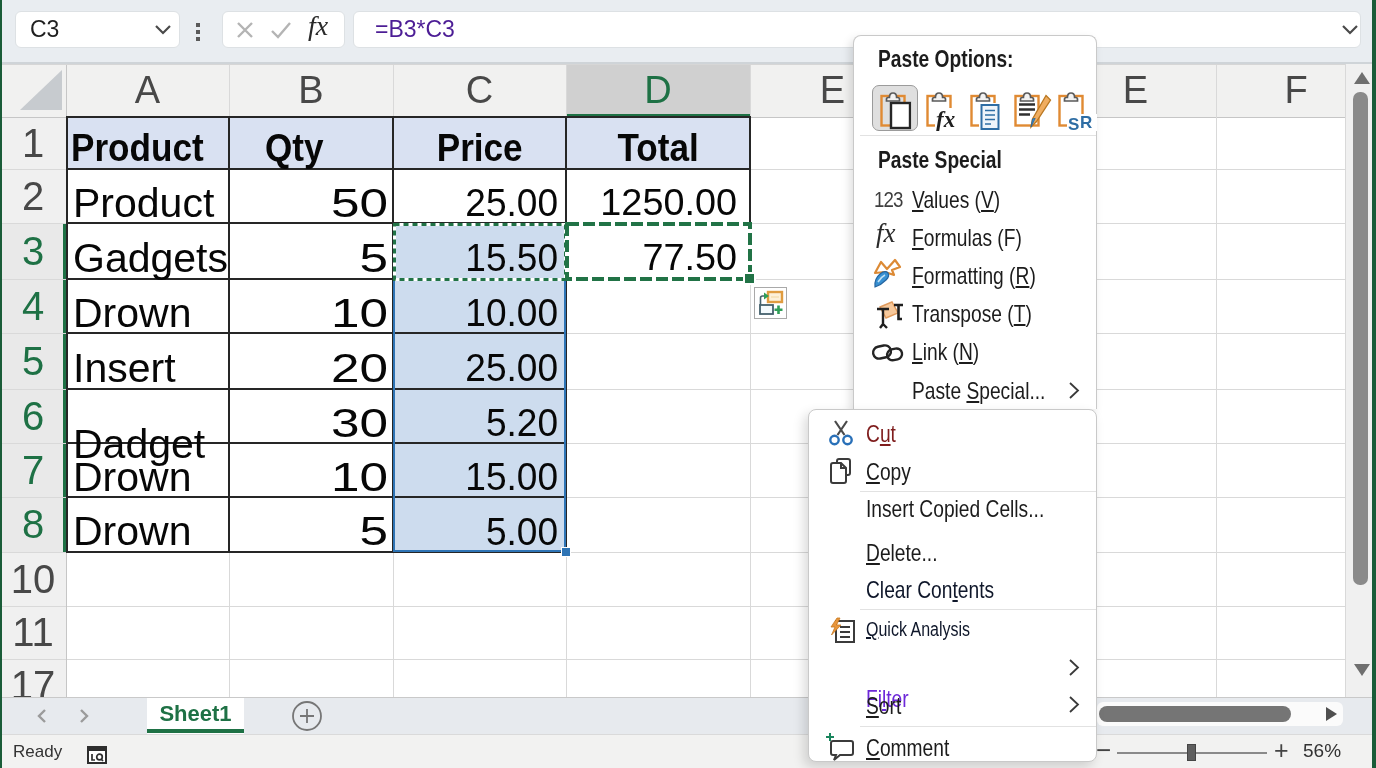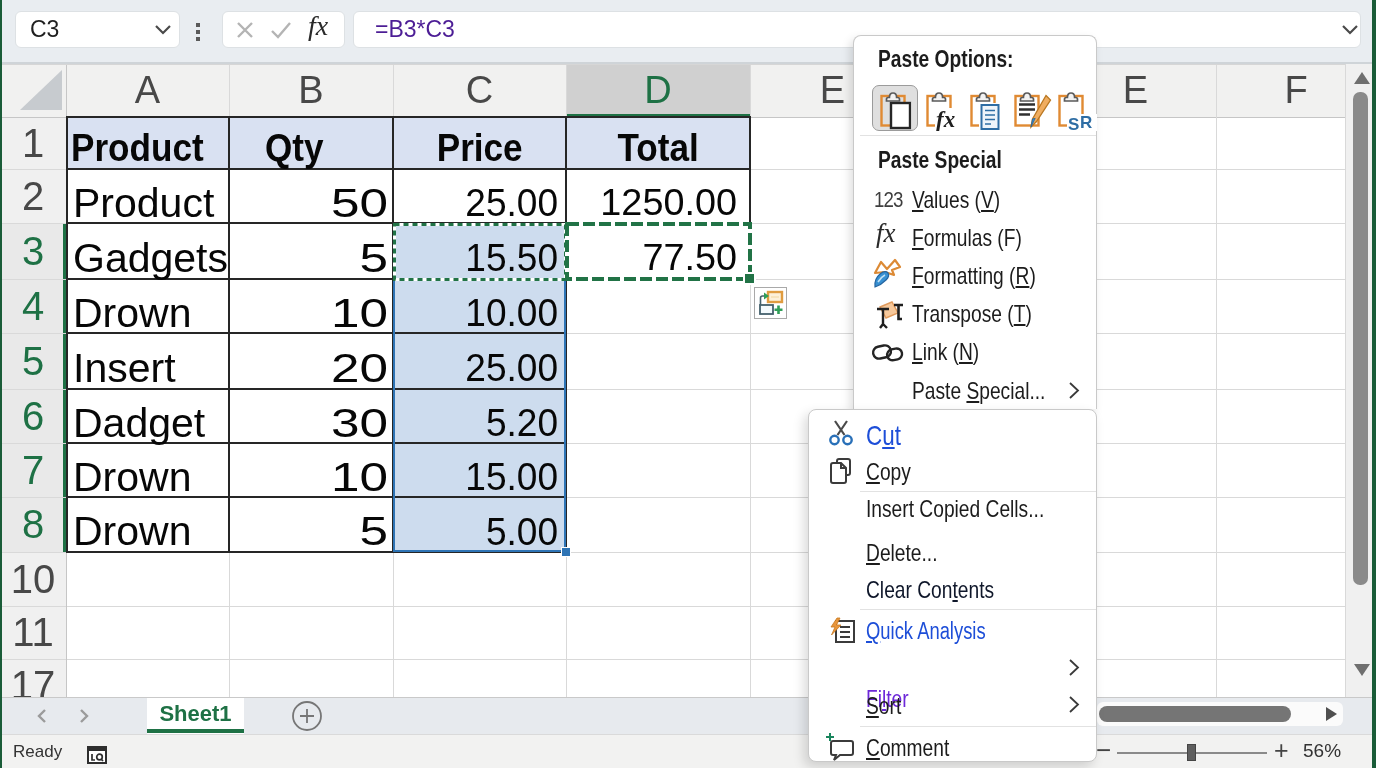--- a/index.html
+++ b/index.html
@@ -115,21 +115,21 @@
 
 <div class="cell" style="left:71px;top:117px;width:163px;height:52px;line-height:60px;text-align:left"><span style="display:inline-block;transform:scaleX(.9);transform-origin:0 50%;font-weight:bold;font-size:39px">Product</span></div>
 <div class="cell" style="left:265px;top:117px;width:164px;height:52px;line-height:60px;text-align:left"><span style="display:inline-block;transform:scaleX(.9);transform-origin:0 50%;font-weight:bold;font-size:39px">Qty</span></div>
 <div class="cell" style="left:393px;top:117px;width:173px;height:52px;line-height:60px;text-align:center"><span style="display:inline-block;transform:scaleX(.9);font-weight:bold;font-size:39px">Price</span></div>
 <div class="cell" style="left:566px;top:117px;width:184px;height:52px;line-height:60px;text-align:center"><span style="display:inline-block;transform:scaleX(.9);font-weight:bold;font-size:39px">Total</span></div>
 
 <div class="cell" style="left:73px;top:169px;height:54px;line-height:68px">Product</div>
 <div class="cell" style="left:73px;top:223px;height:56px;line-height:70px">Gadgets</div>
 <div class="cell" style="left:73px;top:279px;height:54px;line-height:68px">Drown</div>
 <div class="cell" style="left:73px;top:333px;height:56px;line-height:70px">Insert</div>
-<div class="cell" style="left:73px;top:389px;height:40px;line-height:68px">Dadget</div>
+<div class="cell" style="left:73px;top:410px;height:40px;line-height:68px">Dadget</div>
 <div class="cell" style="left:73px;top:443px;height:54px;line-height:68px">Drown</div>
 <div class="cell" style="left:73px;top:497px;height:55px;line-height:69px">Drown</div>
 
 <div class="cell rt n1" style="left:229px;top:169px;width:159px;height:54px;line-height:68px">50</div>
 <div class="cell rt n1" style="left:229px;top:223px;width:159px;height:56px;line-height:70px">5</div>
 <div class="cell rt n1" style="left:229px;top:279px;width:159px;height:54px;line-height:68px">10</div>
 <div class="cell rt n1" style="left:229px;top:333px;width:159px;height:56px;line-height:70px">20</div>
 <div class="cell rt n1" style="left:229px;top:389px;width:159px;height:54px;line-height:68px">30</div>
 <div class="cell rt n1" style="left:229px;top:443px;width:159px;height:54px;line-height:68px">10</div>
 <div class="cell rt n1" style="left:229px;top:497px;width:159px;height:55px;line-height:69px">5</div>
@@ -235,38 +235,38 @@
 <svg class="a" style="left:1068px;top:381px;z-index:51" width="12" height="19" viewBox="0 0 12 19">
     <polyline points="2,2 10,9.5 2,17" fill="none" stroke="#3a3a3a" stroke-width="1.8"></polyline>
   </svg>
 
 <div class="a" style="left:808px;top:409px;width:289px;height:353px;background:#fff;border:1px solid #c9c9c9;border-radius:8px;box-shadow:-4px 5px 12px rgba(0,0,0,.15);z-index:50"></div>
 <svg class="a" style="left:828px;top:419px;z-index:51" width="26" height="27" viewBox="0 0 26 27">
 <path d="M7 2 L16.5 16 M19 2 L9.5 16" stroke="#4a4a4a" stroke-width="2.2" fill="none"></path>
 <circle cx="6.5" cy="21" r="4.2" fill="none" stroke="#2970b8" stroke-width="2.4"></circle>
 <circle cx="19.5" cy="21" r="4.2" fill="none" stroke="#2970b8" stroke-width="2.4"></circle>
 </svg>
-<div class="a" style="left:866px;top:420px;font-size:28px;color:#1d4ed8;z-index:51"><span style="display:inline-block;transform:scaleX(.8);transform-origin:0 50%">C<u>u</u>t</span></div>
+<div class="a" style="left:866px;top:420px;font-size:24px;color:#7f1d1d;z-index:51"><span style="display:inline-block;transform:scaleX(.8);transform-origin:0 50%">C<u>u</u>t</span></div>
 <svg class="a" style="left:828px;top:457px;z-index:51" width="27" height="28" viewBox="0 0 27 28">
 <path d="M9 6 V4 Q9 2 11 2 H20 Q22 2 22 4 V16 Q22 18 20 18 H18" fill="#fff" stroke="#3b3b3b" stroke-width="2"></path>
 <path d="M5 6 H13 L18 11 V24 Q18 26 16 26 H5 Q3 26 3 24 V8 Q3 6 5 6 Z" fill="#fff" stroke="#3b3b3b" stroke-width="2"></path>
 <path d="M13 6 V11 H18" fill="none" stroke="#3b3b3b" stroke-width="2"></path>
 </svg>
 <div class="a" style="left:866px;top:458px;font-size:24px;color:#1c1c1c;z-index:51"><span style="display:inline-block;transform:scaleX(.8);transform-origin:0 50%"><u>C</u>opy</span></div>
 <div class="sep" style="left:860px;top:491px;width:236px;z-index:51"></div>
 <div class="a" style="left:866px;top:495px;font-size:24px;color:#1c1c1c;z-index:51"><span style="display:inline-block;transform:scaleX(.8);transform-origin:0 50%">Insert Copied Cells...</span></div>
 <div class="a" style="left:866px;top:539px;font-size:24px;color:#1c1c1c;z-index:51"><span style="display:inline-block;transform:scaleX(.8);transform-origin:0 50%"><u>D</u>elete...</span></div>
 <div class="a" style="left:866px;top:576px;font-size:24px;color:#0f172a;z-index:51"><span style="display:inline-block;transform:scaleX(.8);transform-origin:0 50%">Clear Con<u>t</u>ents</span></div>
 <div class="sep" style="left:860px;top:609px;width:236px;z-index:51"></div>
 <svg class="a" style="left:828px;top:617px;z-index:51" width="28" height="27" viewBox="0 0 28 27">
 <rect x="8" y="4" width="18" height="21" fill="#fff" stroke="#3b3b3b" stroke-width="2"></rect>
 <path d="M12 10 H22 M12 15 H22 M12 20 H22" stroke="#3b3b3b" stroke-width="1.8"></path>
 <path d="M9 1 L3 10 H7 L3.5 18 L13 8 H8.5 L12 1 Z" fill="#e8963c" stroke="#c87820" stroke-width="0.8"></path>
 </svg>
-<div class="a" style="left:866px;top:618px;font-size:23px;color:#1d4ed8;z-index:51"><span style="display:inline-block;transform:scaleX(.8);transform-origin:0 50%"><u>Q</u>uick Analysis</span></div>
+<div class="a" style="left:866px;top:618px;font-size:20px;color:#0f172a;z-index:51"><span style="display:inline-block;transform:scaleX(.8);transform-origin:0 50%"><u>Q</u>uick Analysis</span></div>
 <div class="a" style="left:866px;top:685px;font-size:24px;color:#6d28d9;z-index:51"><span style="display:inline-block;transform:scaleX(.8);transform-origin:0 50%">Fi<u>l</u>ter</span></div>
 <svg class="a" style="left:1068px;top:658px;z-index:51" width="12" height="19" viewBox="0 0 12 19">
     <polyline points="2,2 10,9.5 2,17" fill="none" stroke="#3a3a3a" stroke-width="1.8"></polyline>
   </svg>
 <div class="a" style="left:866px;top:692px;font-size:24px;color:#1c1c1c;z-index:51"><span style="display:inline-block;transform:scaleX(.8);transform-origin:0 50%"><u>S</u>ort</span></div>
 <svg class="a" style="left:1068px;top:695px;z-index:51" width="12" height="19" viewBox="0 0 12 19">
     <polyline points="2,2 10,9.5 2,17" fill="none" stroke="#3a3a3a" stroke-width="1.8"></polyline>
   </svg>
 <div class="sep" style="left:860px;top:726px;width:236px;z-index:51"></div>
 <svg class="a" style="left:826px;top:732px;z-index:51" width="30" height="30" viewBox="0 0 30 30">

